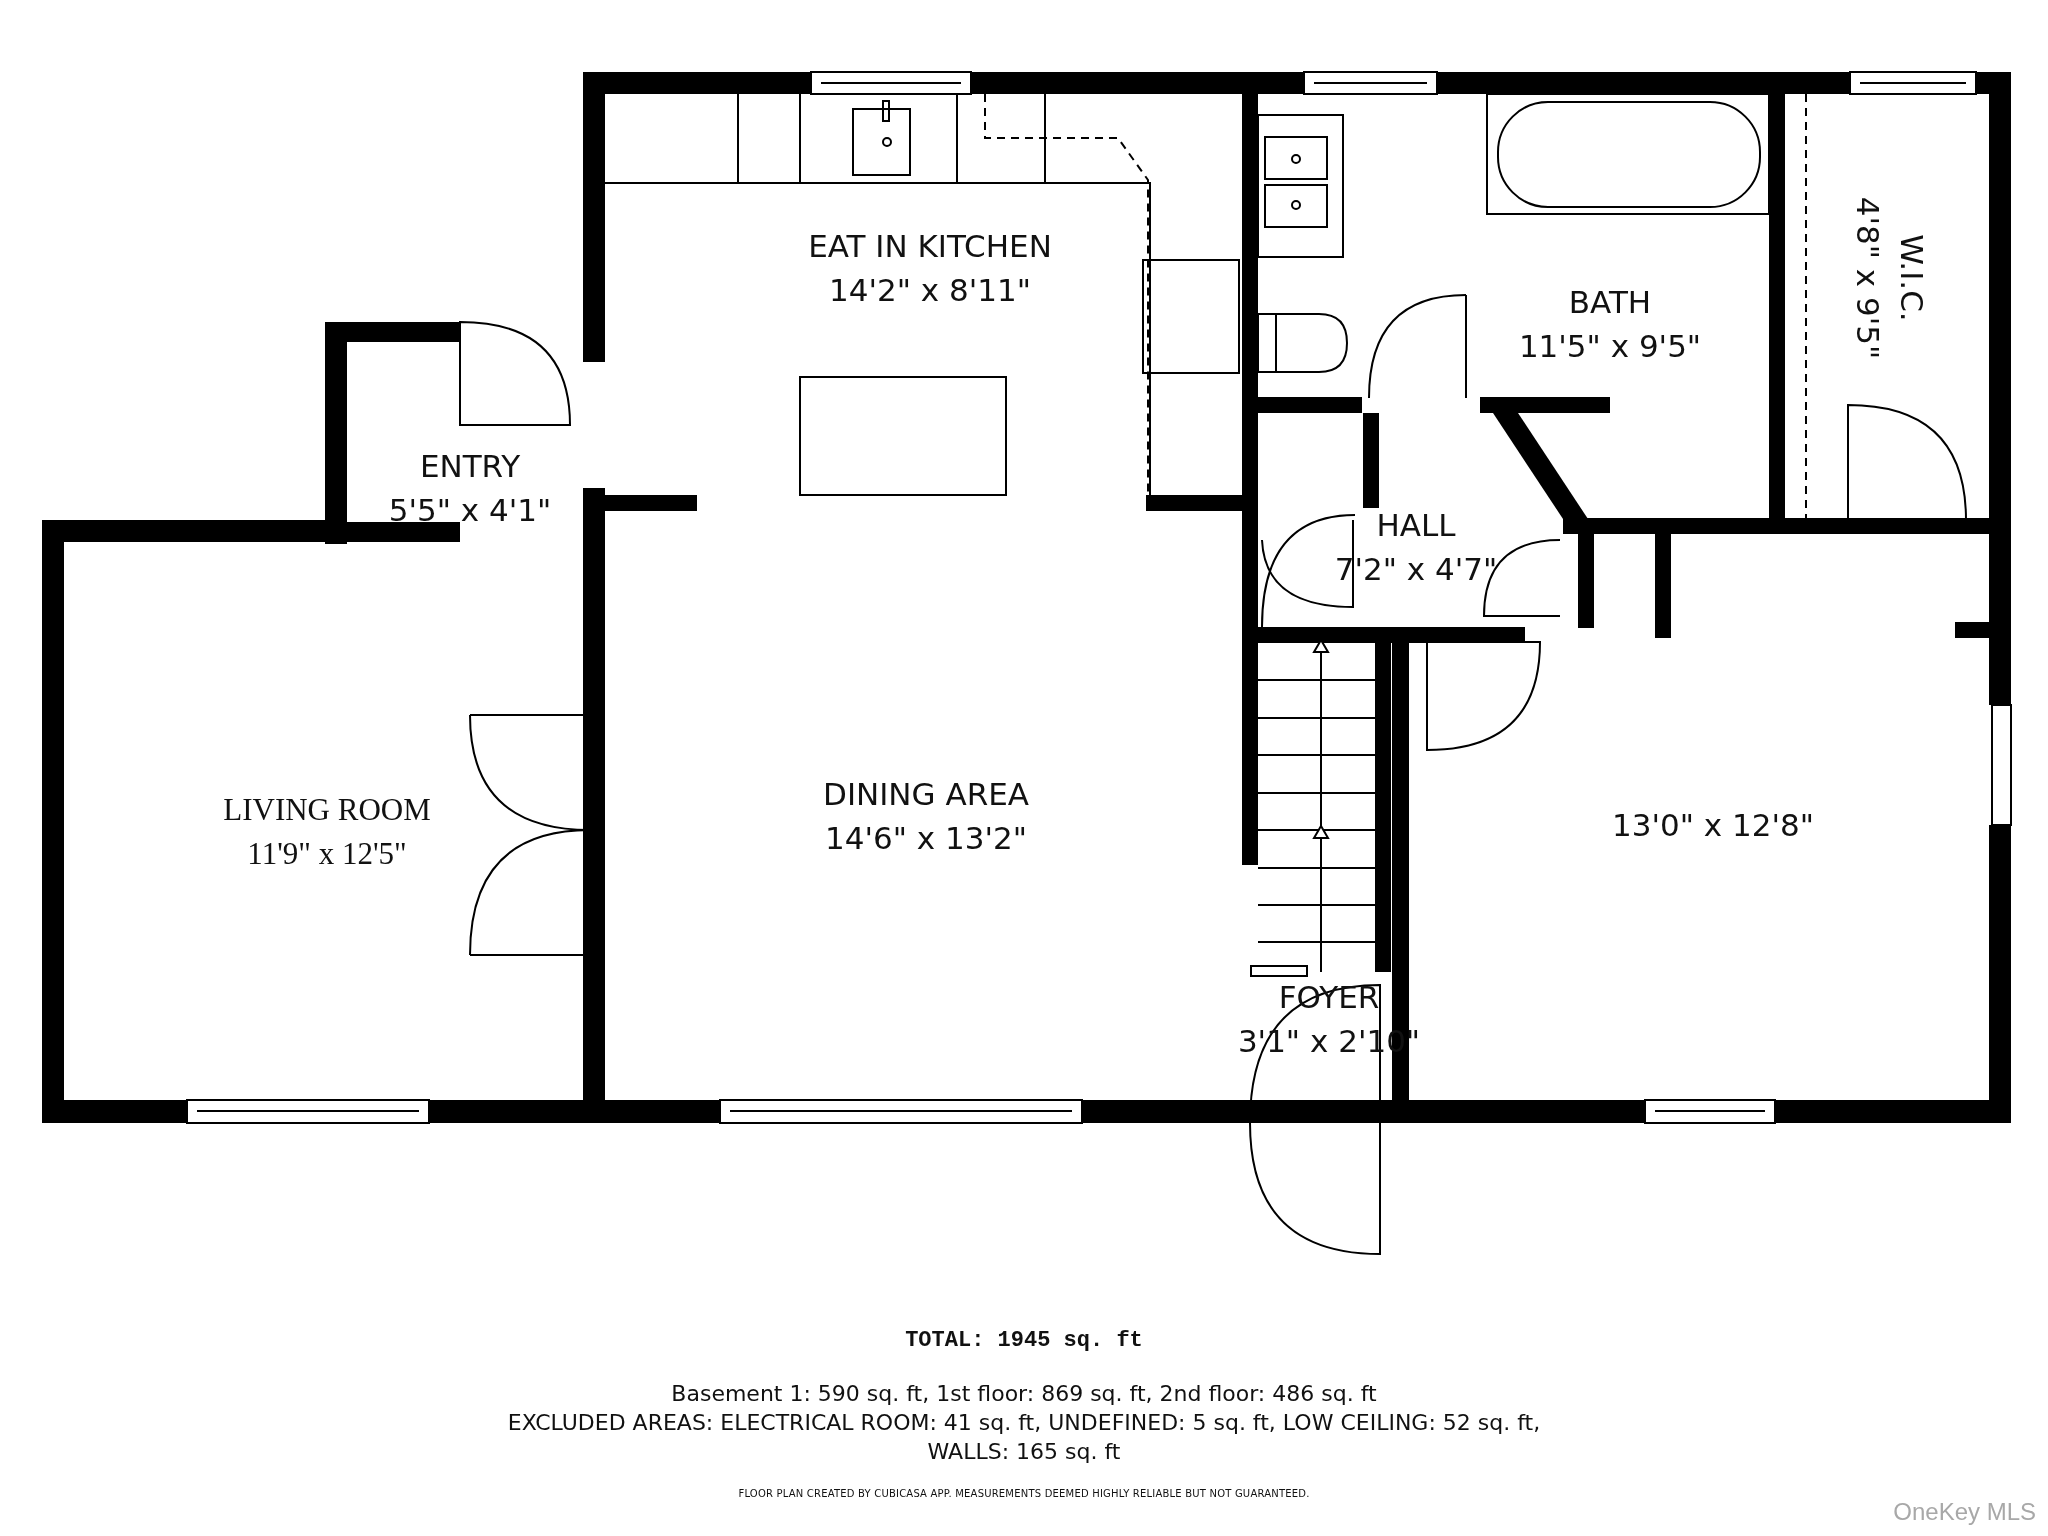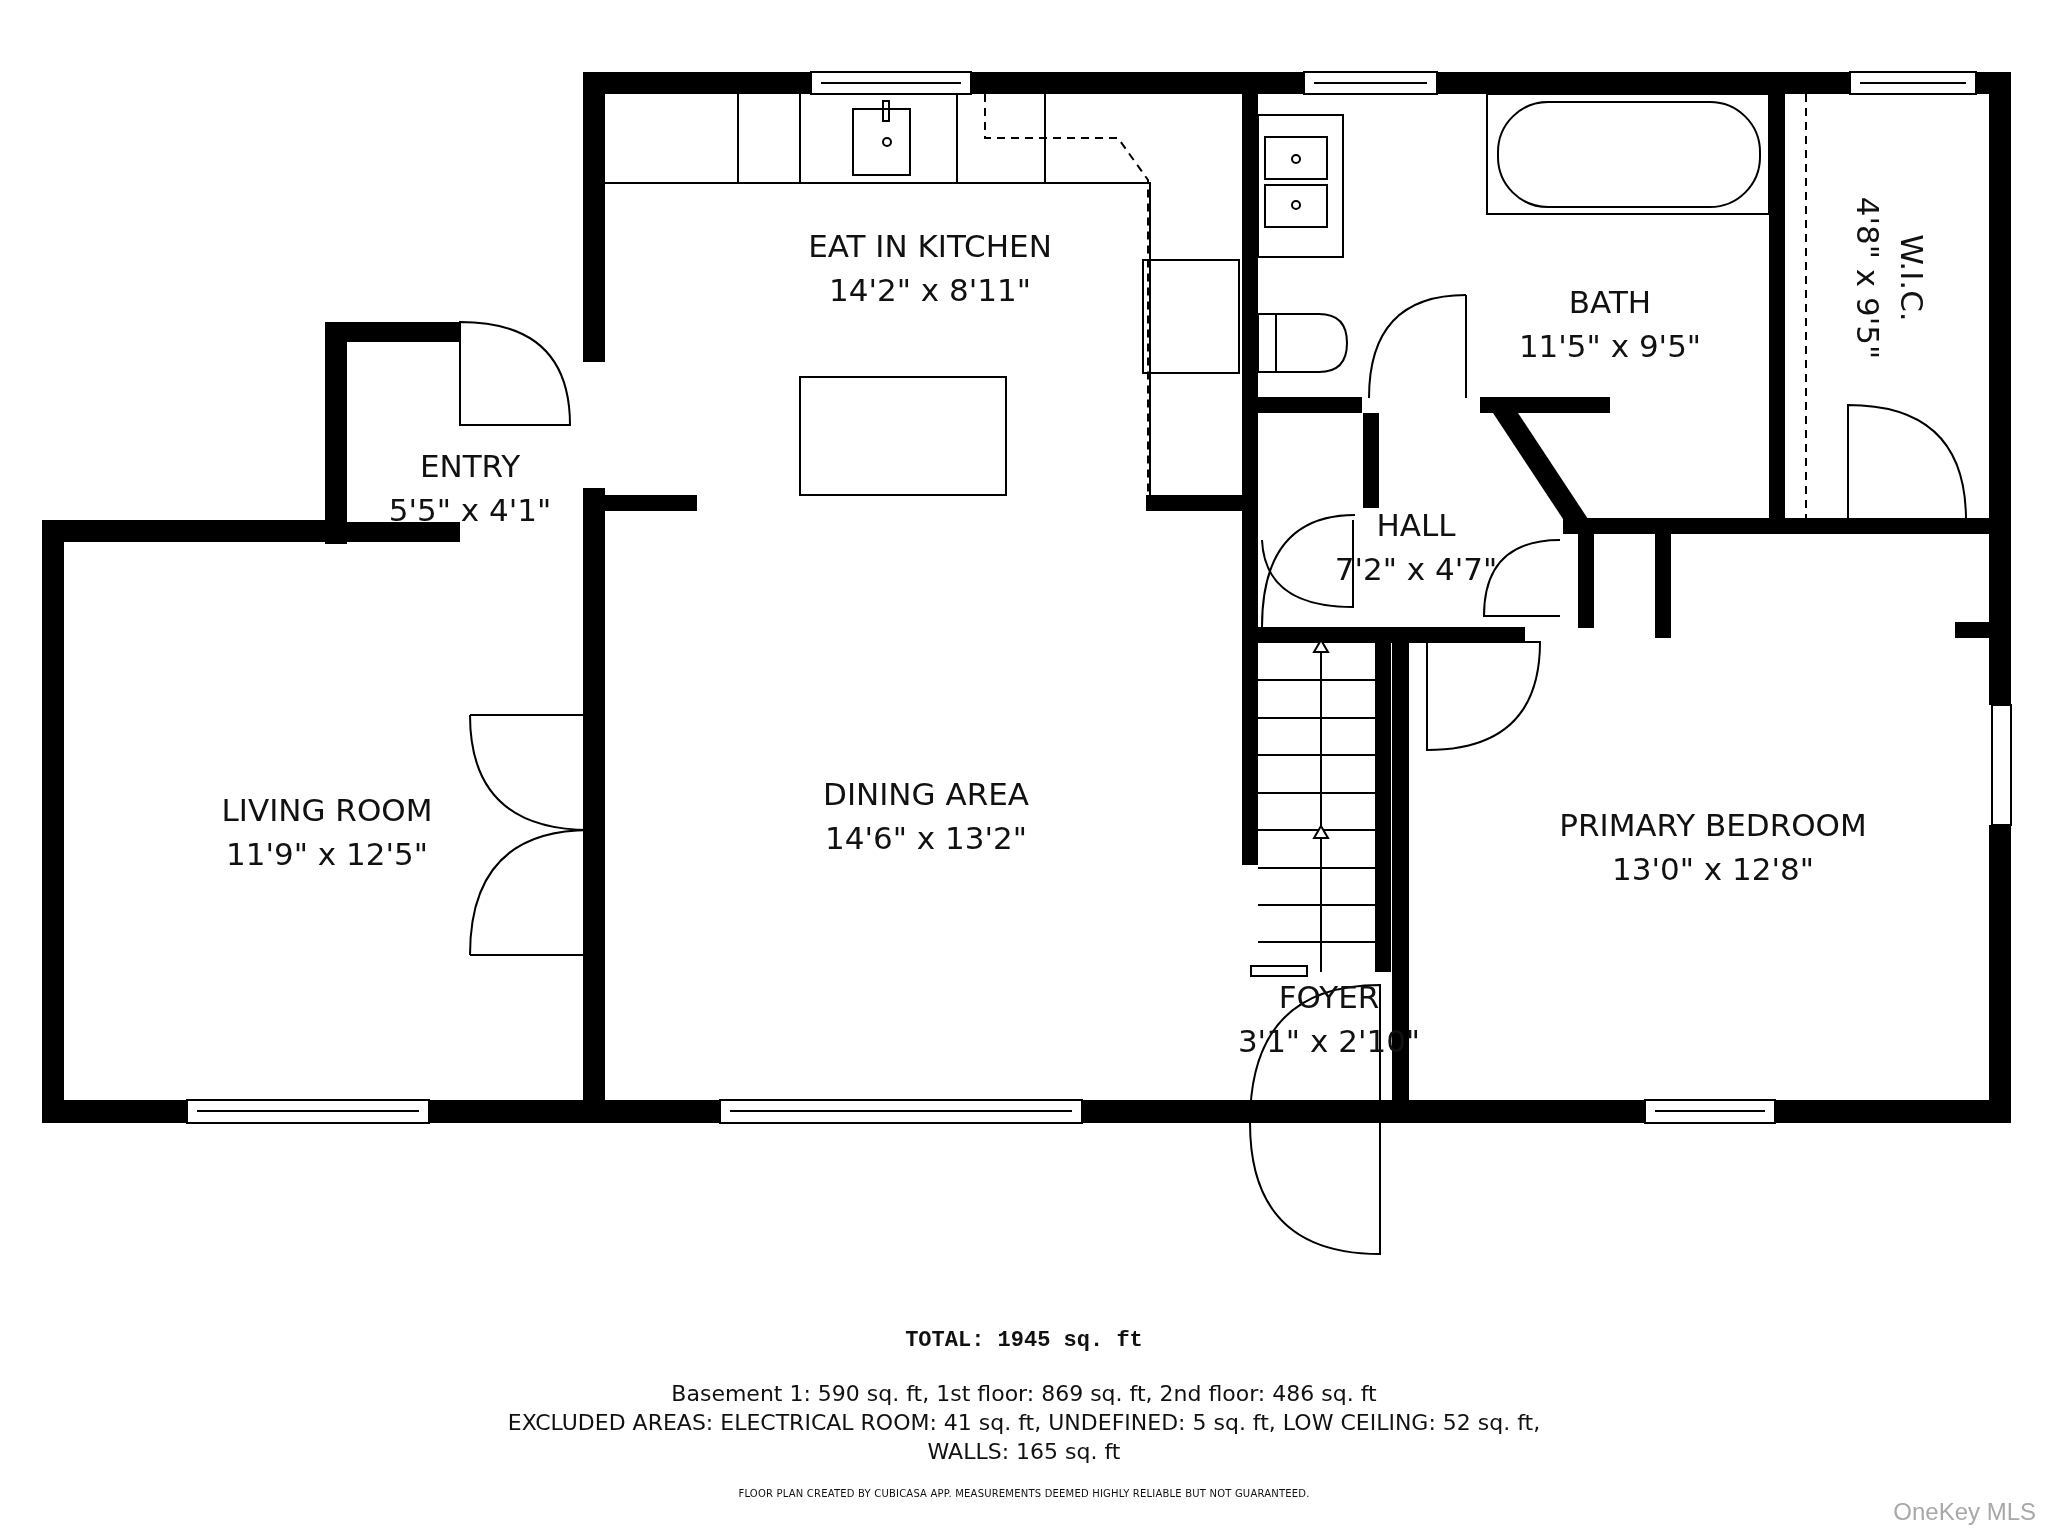--- a/index.html
+++ b/index.html
@@ -157,30 +157,29 @@
   <span class="dim" style="display:block">4'8" x 9'5"</span>
 </div>
 <div class="room-label" style="left:470px;top:403px;margin-top:41px;">
   <span class="name">ENTRY</span>
   <span class="dim">5'5" x 4'1"</span>
 </div>
 <div class="room-label" style="left:1416px;top:503px;">
   <span class="name">HALL</span>
   <span class="dim">7'2" x 4'7"</span>
 </div>
-<div class="room-label" style="left:327px;top:788px;">
+<div class="room-label" style="left:327px;top:788px;font-family:Liberation Serif, serif;">
   <span class="name">LIVING ROOM</span>
   <span class="dim">11'9" x 12'5"</span>
 </div>
 <div class="room-label" style="left:926px;top:772px;">
   <span class="name">DINING AREA</span>
   <span class="dim">14'6" x 13'2"</span>
 </div>
 <div class="room-label" style="left:1713px;top:803px;">
-  <span class="name">PRIMARY BEDROOM</span>
   <span class="dim">13'0" x 12'8"</span>
 </div>
 <div class="room-label" style="left:1329px;top:975px;">
   <span class="name">FOYER</span>
   <span class="dim">3'1" x 2'10"</span>
 </div>
 
 <div class="footer total">TOTAL: 1945 sq. ft</div>
 <div class="footer line l1">Basement 1: 590 sq. ft, 1st floor: 869 sq. ft, 2nd floor: 486 sq. ft</div>
 <div class="footer line l2">EXCLUDED AREAS: ELECTRICAL ROOM: 41 sq. ft, UNDEFINED: 5 sq. ft, LOW CEILING: 52 sq. ft,</div>

